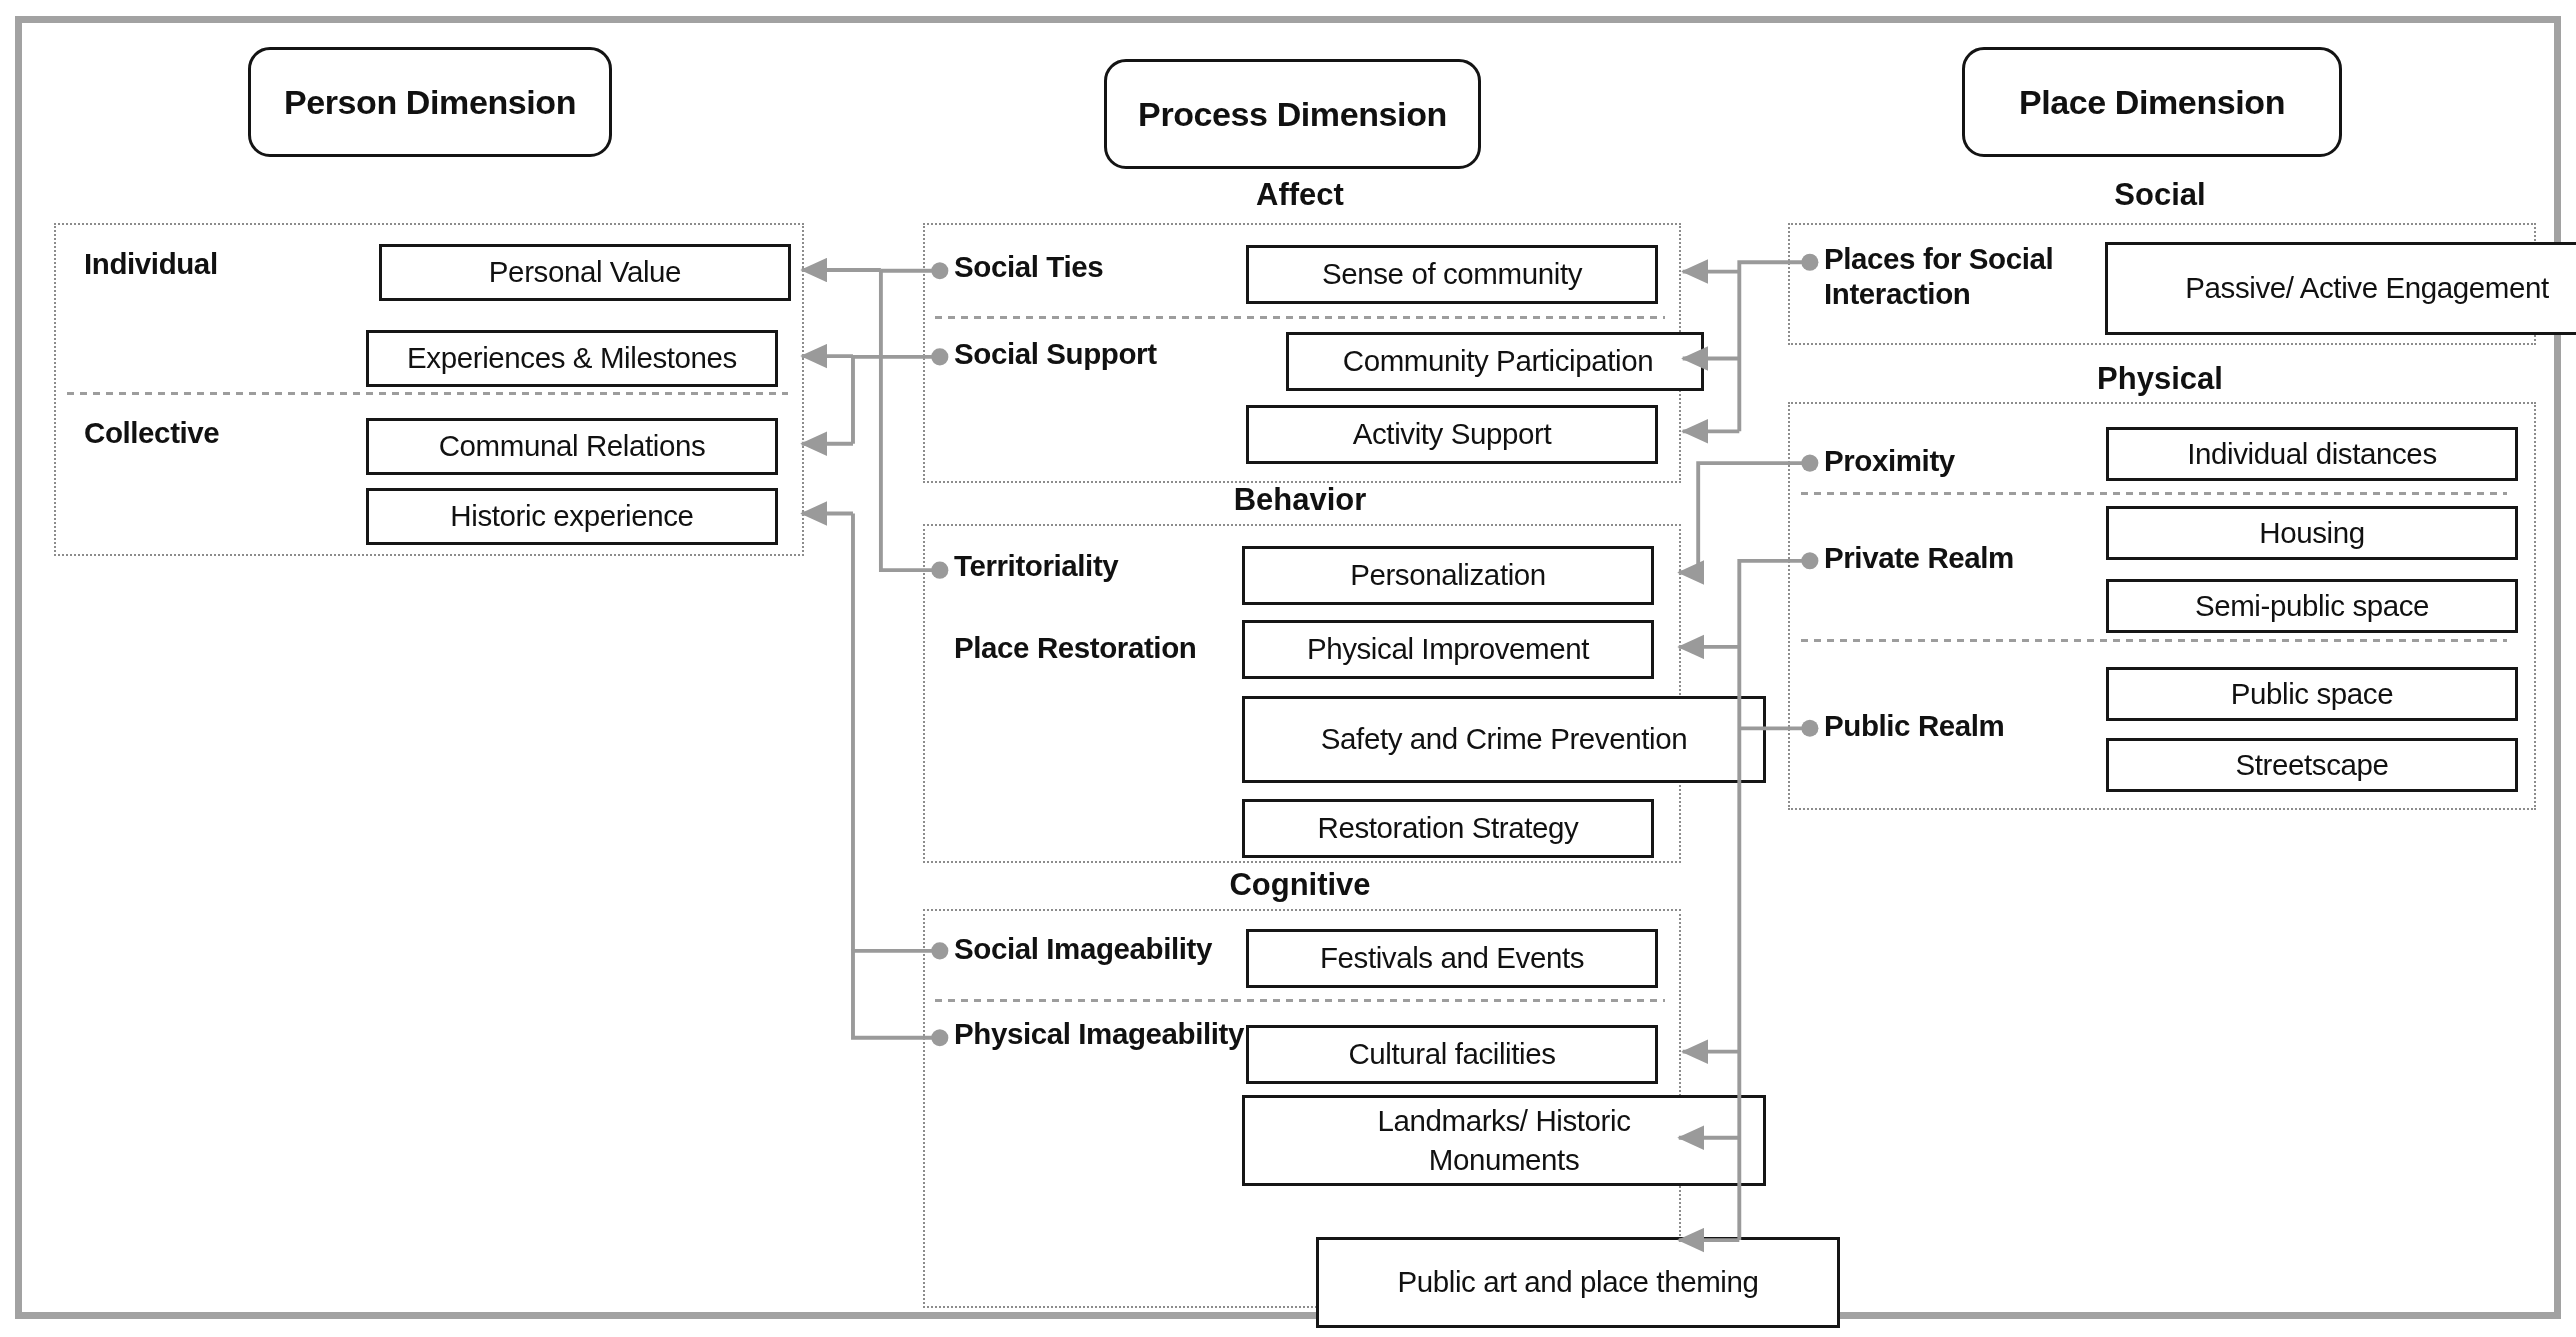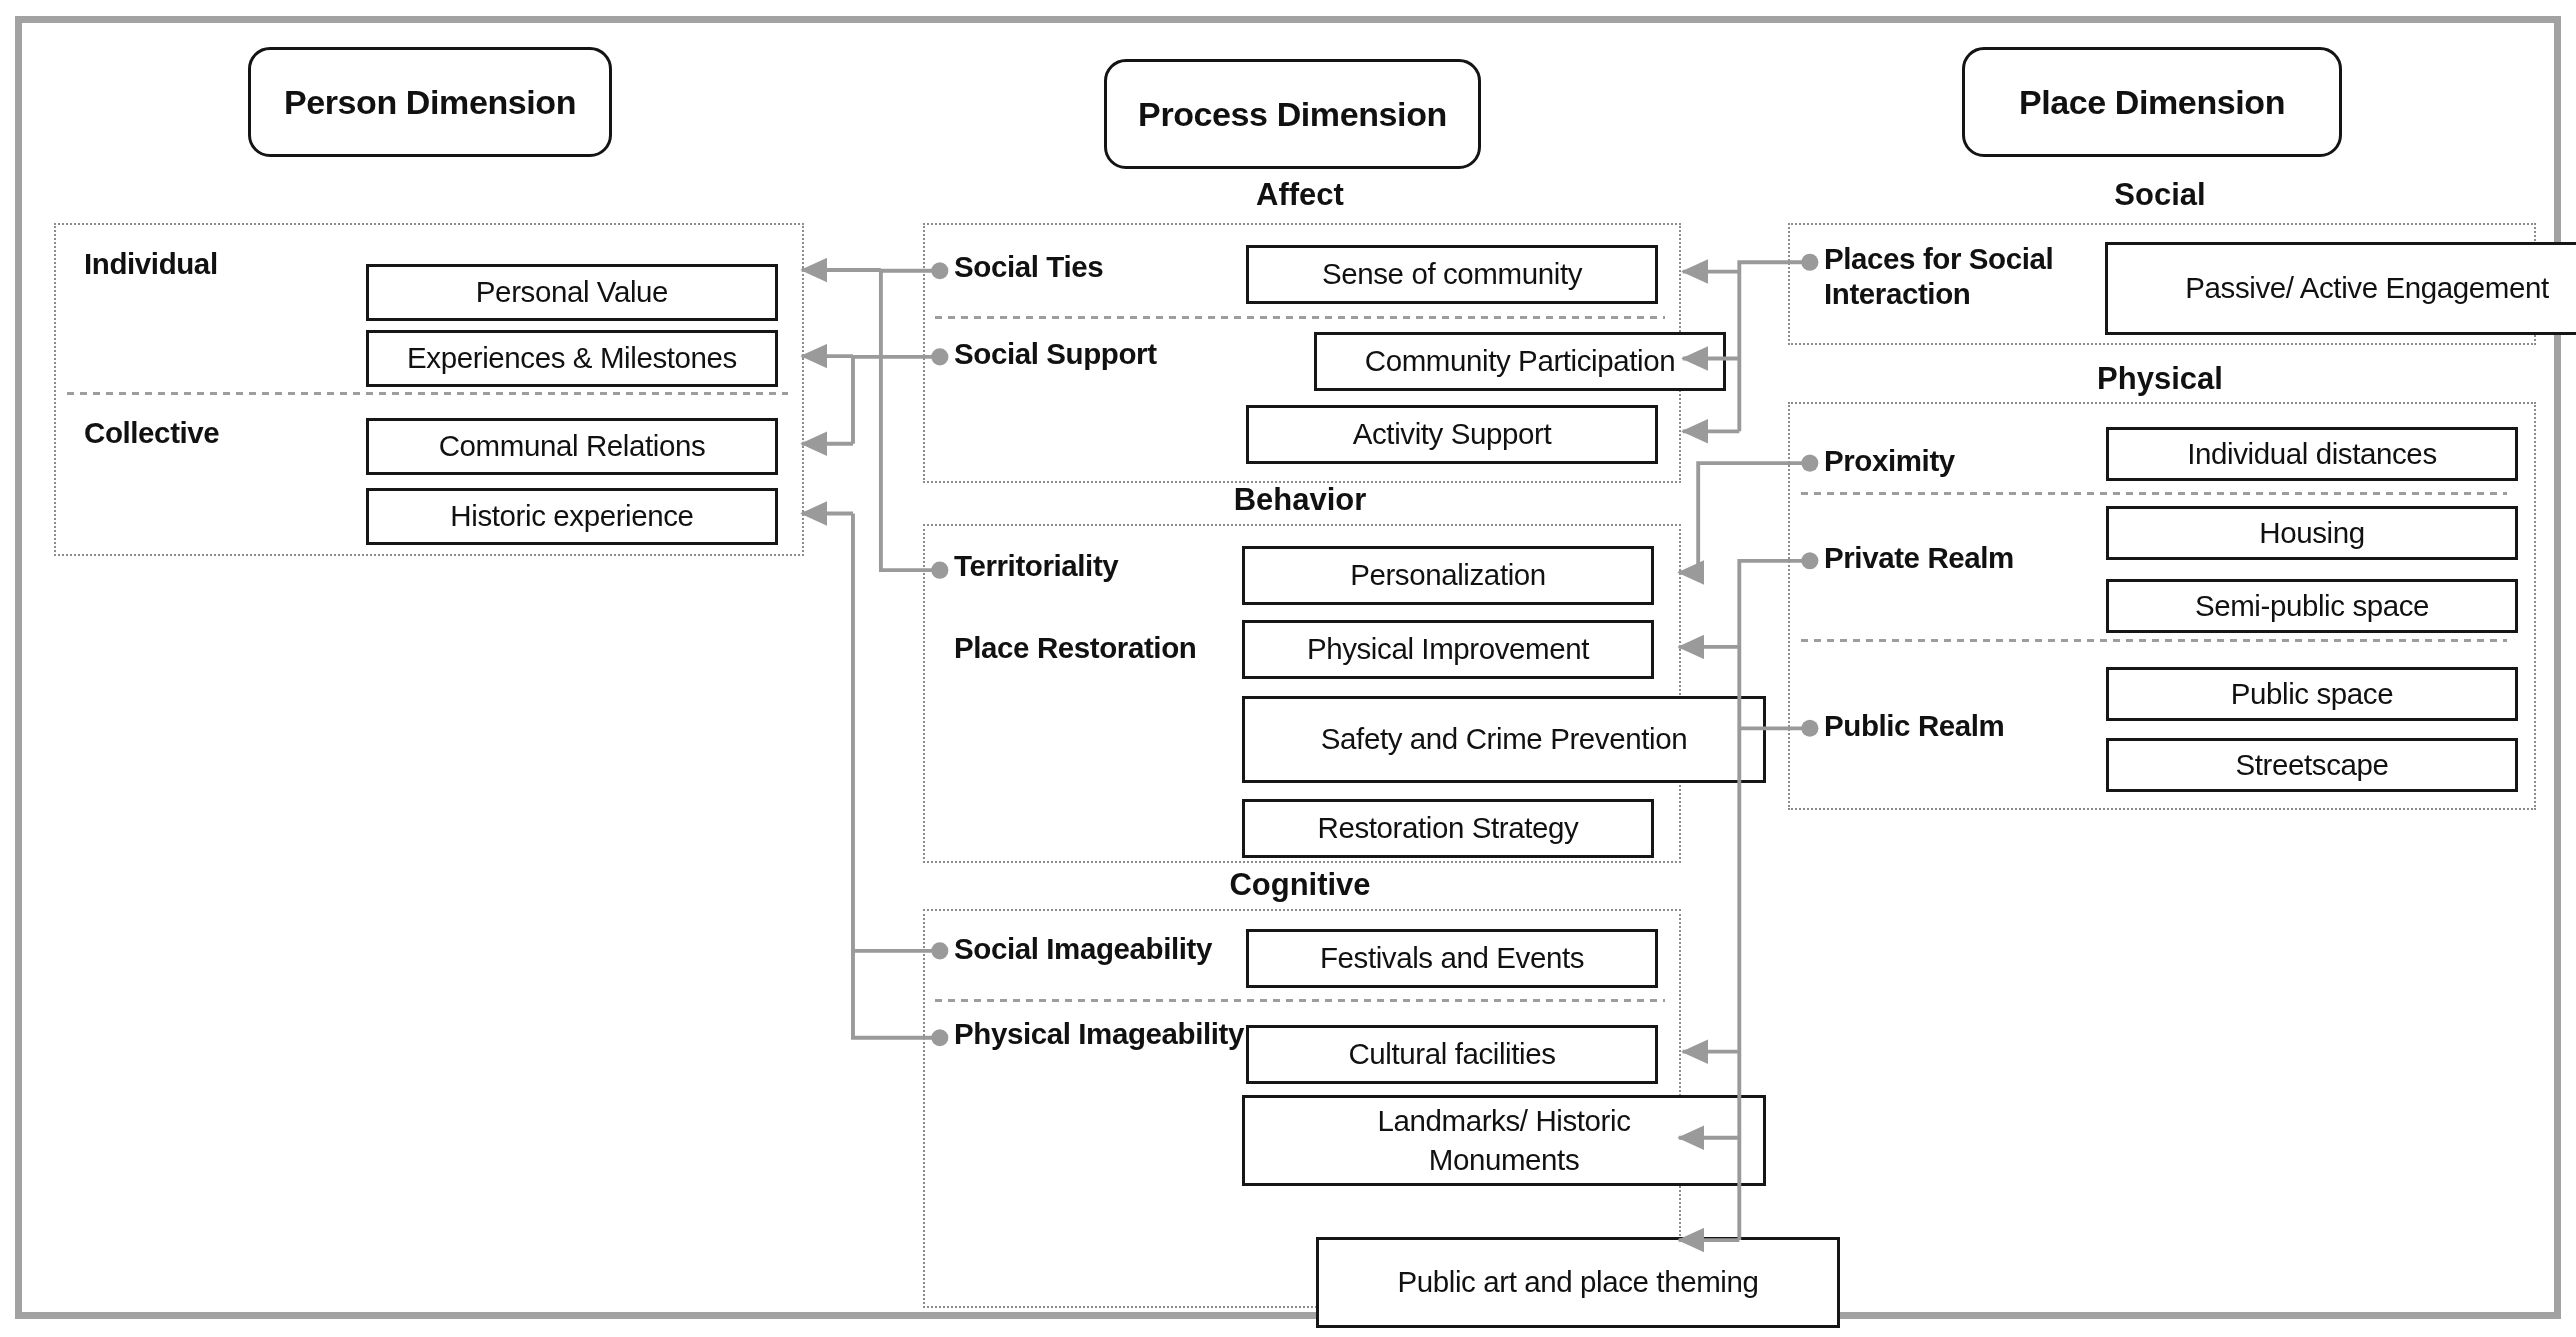--- a/index.html
+++ b/index.html
@@ -25,32 +25,32 @@
 <div class="frame"></div>
 
 <div class="title" style="left:248px;top:47px;width:358px;height:104px;">Person Dimension</div>
 <div class="title" style="left:1104px;top:59px;width:371px;height:104px;">Process Dimension</div>
 <div class="title" style="left:1962px;top:47px;width:374px;height:104px;">Place Dimension</div>
 
 <div class="dotc" style="left:54px;top:223px;width:746px;height:329px;"></div>
 <div class="rlabel" style="left:84px;top:247px;">Individual</div>
 <div class="rlabel" style="left:84px;top:416px;">Collective</div>
 <div class="sep" style="left:67px;top:392px;width:721px;"></div>
-<div class="box" style="left:366px;top:244px;width:406px;height:51px;margin-top:20px;">Personal Value</div>
+<div class="box" style="left:379px;top:244px;width:406px;height:51px;">Personal Value</div>
 <div class="box" style="left:366px;top:330px;width:406px;height:51px;">Experiences &amp; Milestones</div>
 <div class="box" style="left:366px;top:418px;width:406px;height:51px;">Communal Relations</div>
 <div class="box" style="left:366px;top:488px;width:406px;height:51px;">Historic experience</div>
 
 <div class="hdr" style="left:923px;top:177px;width:754px;">Affect</div>
 <div class="dotc" style="left:923px;top:223px;width:754px;height:256px;"></div>
 <div class="rlabel" style="left:954px;top:250px;">Social Ties</div>
 <div class="sep" style="left:935px;top:316px;width:730px;"></div>
 <div class="rlabel" style="left:954px;top:337px;">Social Support</div>
 <div class="box" style="left:1246px;top:245px;width:406px;height:53px;">Sense of community</div>
-<div class="box" style="left:1314px;top:332px;width:406px;height:53px;">Community Participation</div>
+<div class="box" style="left:1286px;top:332px;width:406px;height:53px;padding-left:6px;">Community Participation</div>
 <div class="box" style="left:1246px;top:405px;width:406px;height:53px;">Activity Support</div>
 
 <div class="hdr" style="left:923px;top:482px;width:754px;">Behavior</div>
 <div class="dotc" style="left:923px;top:524px;width:754px;height:335px;"></div>
 <div class="rlabel" style="left:954px;top:549px;">Territoriality</div>
 <div class="rlabel" style="left:954px;top:631px;">Place Restoration</div>
 <div class="box" style="left:1242px;top:546px;width:406px;height:53px;">Personalization</div>
 <div class="box" style="left:1242px;top:620px;width:406px;height:53px;">Physical Improvement</div>
 <div class="box box2" style="left:1242px;top:696px;width:406px;height:81px;">Safety and Crime Prevention</div>
 <div class="box" style="left:1242px;top:799px;width:406px;height:53px;">Restoration Strategy</div>

